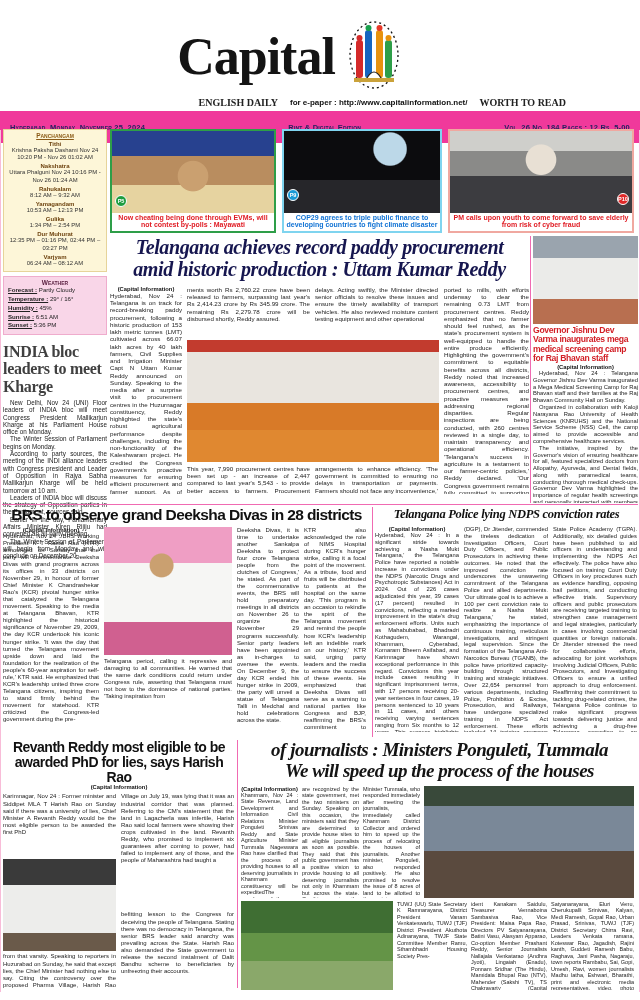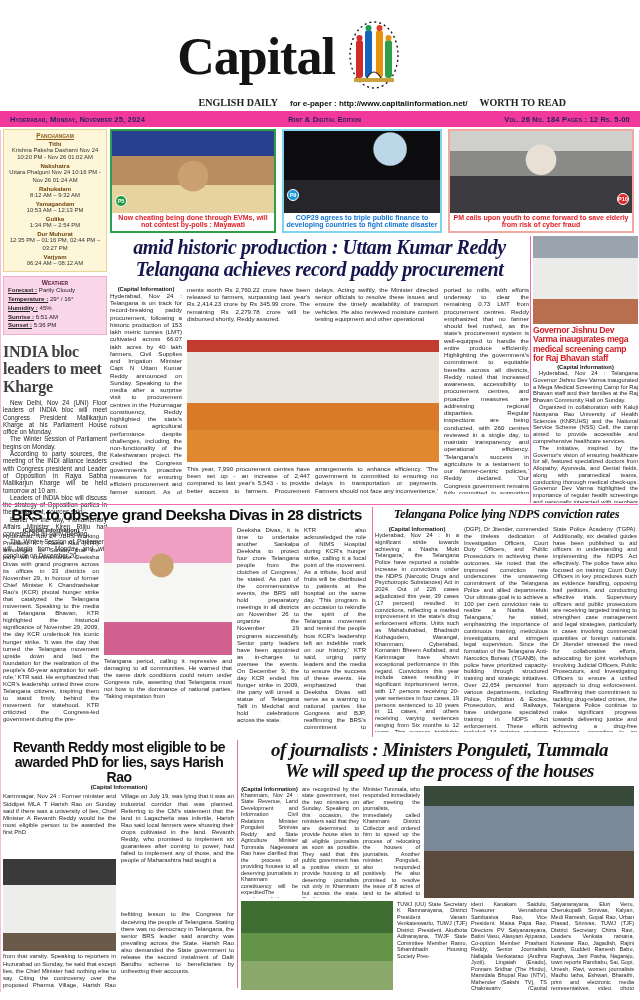--- a/index.html
+++ b/index.html
@@ -3,28 +3,28 @@
 <meta charset="utf-8">
 <style>
   * { margin:0; padding:0; box-sizing:border-box; }
   body { background:#888; font-family:"Liberation Sans", sans-serif; }
   .page { position:relative; width:640px; height:1000px; background:#fff; margin:0 auto; overflow:hidden; }
 
   
   .masthead { position:absolute; top:4px; left:0; width:580px; height:106px; }
   .title-row { display:flex; justify-content:center; align-items:center; gap:10px; margin-top:14px; }
   .mast-word { font-family:"Liberation Serif", serif; font-weight:700; font-size:52px; color:#141414; letter-spacing:-1px; line-height:1; }
-  .tagline-row { position:absolute; right:14px; bottom:2px; display:flex; gap:12px; align-items:flex-end; }
+  .tagline-row { position:absolute; right:14px; bottom:2px; display:flex; gap:12px; align-items:center; }
   .tag-daily { font-family:"Liberation Serif", serif; font-weight:700; font-size:10px; color:#222; }
   .tag-epaper { font-weight:700; font-size:8px; color:#111; }
   .tag-worth { font-family:"Liberation Serif", serif; font-weight:700; font-size:10px; color:#222; }
 
   
   .datebar { position:absolute; top:111px; left:0; width:640px; height:16px; background:#f0399b;
-    display:flex; justify-content:space-between; align-items:center; padding:0 10px;
+    display:flex; justify-content:space-between; align-items:center; padding:16px 10px;
     font-weight:700; font-size:7.5px; color:#26215f; font-variant:small-caps; letter-spacing:.2px; }
 
   .vrule { position:absolute; width:1px; background:#f06ab2; }
   .hrule { position:absolute; height:1px; background:#f06ab2; }
   .edge { position:absolute; width:1px; background:#f8bcd8; top:130px; height:862px; }
 
   
   .sidebar { position:absolute; left:3px; top:129px; width:104px; height:532px; }
   .panchang { background:#fdf6d8; border:1px solid #e6d49a; text-align:center; padding:2px 3px 4px; }
   .panchang-title { font-size:6.5px; font-weight:700; color:#8a5a16; text-decoration:underline; font-variant:small-caps; }
@@ -225,22 +225,22 @@
     </div>
     <div class="card" style="width:186px; border:2px solid #f0a8a0;">
       <div class="img ph ph-modi"></div>
       <div class="badge" style="background:#e02828; right:3px; bottom:26px;">P10</div>
       <div class="cap" style="color:#e01c24;">PM calls upon youth to come forward to save elderly from risk of cyber fraud</div>
     </div>
   </div>
 
   <div class="main-story">
     <div class="main-head">
+      <div>Telangana achieves record paddy procurement</div>
       <div>amid historic production : Uttam Kumar Reddy</div>
-      <div>Telangana achieves record paddy procurement</div>
     </div>
     <div class="main-body">
       <div class="m-col1 col">
         <div class="byline">(Capital Information)</div>
         <div class="btxt">Hyderabad, Nov 24 : Telangana is on track for record-breaking paddy procurement, following a historic production of 153 lakh metric tonnes (LMT) cultivated across 66.07 lakh acres by 40 lakh farmers, Civil Supplies and Irrigation Minister Capt N Uttam Kumar Reddy announced on Sunday. Speaking to the media after a surprise visit to procurement centres in the Huzurnagar constituency, Reddy highlighted the state's robust agricultural performance despite challenges, including the non-functionality of the Kaleshwaram project. He credited the Congress government's proactive measures for ensuring efficient procurement and farmer support. As of November 23, Telangana has procured 21.73 LMT of paddy, valued at Rs 5,040.01 crore. Of this, 16.06 LMT comprises coarse varieties (Doddu), and 5.67 LMT are fine varieties (Sannaalu). To encourage the cultivation of fine varieties, a bonus of Rs 283.25 crore has been announced, with Rs 60.17 crore already disbursed. Pay-</div>
       </div>
       <div class="m-mid">
         <div class="btxt" style="display:flex; gap:5px; height:54px;">
           <div style="width:123px;">ments worth Rs 2,760.22 crore have been released to farmers, surpassing last year's Rs 2,414.23 crore by Rs 345.99 crore. The remaining Rs 2,279.78 crore will be disbursed shortly, Reddy assured.</div>
           <div style="width:123px;">delays. Acting swiftly, the Minister directed senior officials to resolve these issues and ensure the timely availability of transport vehicles. He also reviewed moisture content testing equipment and other operational</div>

